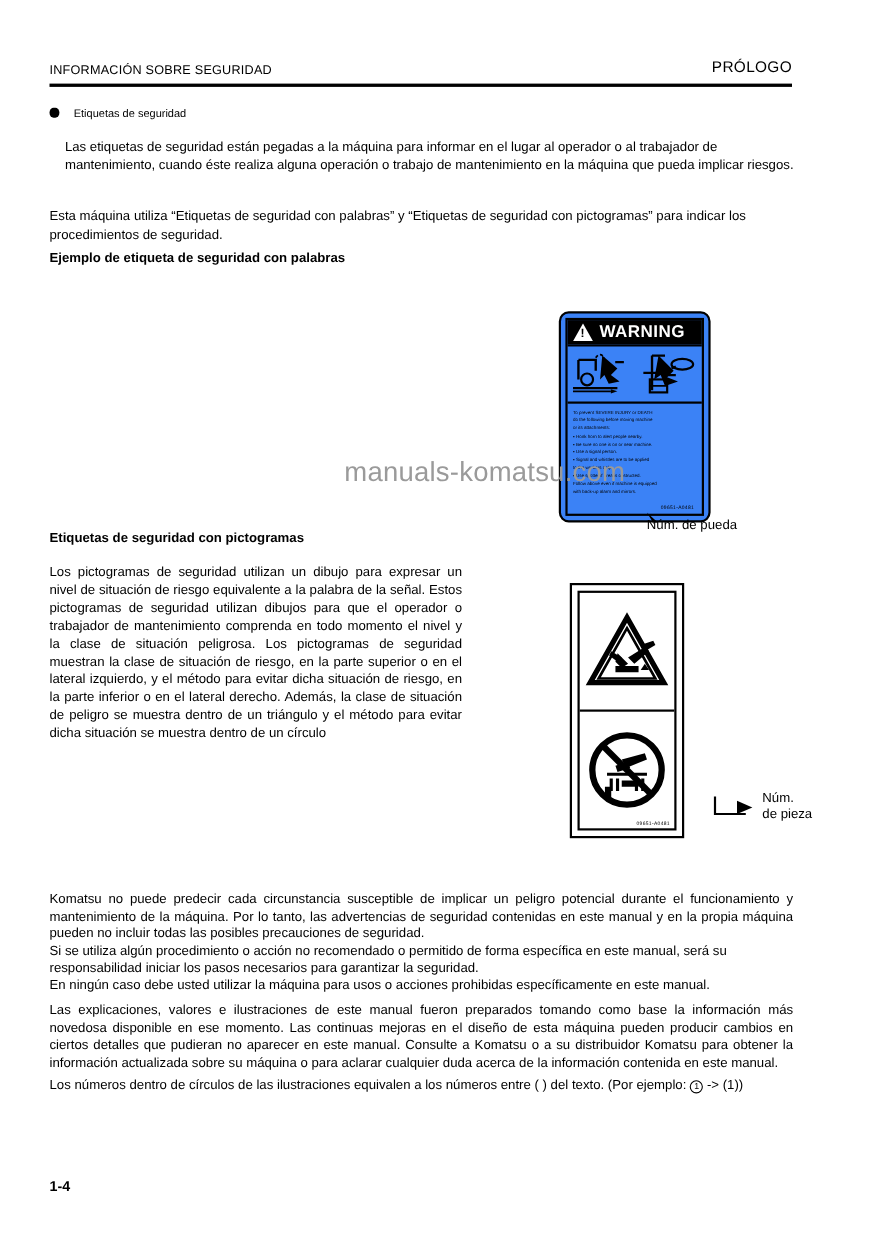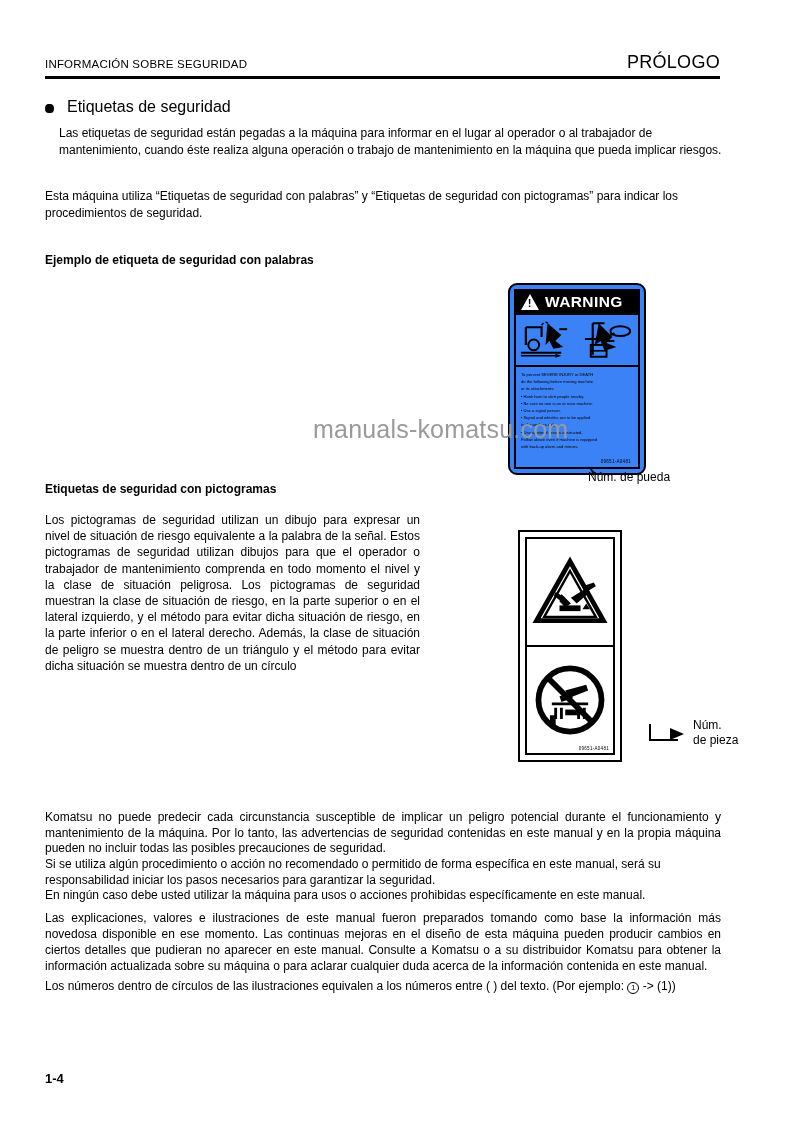--- a/index.html
+++ b/index.html
@@ -32,39 +32,39 @@
     left: 0;
     top: 3px;
     font-size: 11.5px;
     letter-spacing: 0.2px;
     white-space: nowrap;
   }
   .header-right {
     position: absolute;
     right: 0;
     top: -3px;
-    font-size: 18px;
+    font-size: 14px;
     letter-spacing: 0.3px;
     white-space: nowrap;
   }
   .header-rule {
     position: absolute;
     left: 0;
     top: 21px;
     width: 675px;
     height: 2.5px;
     background: #000;
   }
 
   
   .bullet-head {
     position: absolute;
     left: 45px;
     top: 98px;
-    font-size: 16px;
+    font-size: 10px;
     white-space: nowrap;
   }
   .bullet-glyph {
     display: inline-block;
     width: 9px;
     height: 9px;
     background: #000;
     border-radius: 45% 45% 45% 45% / 55% 55% 55% 55%;
     vertical-align: -1px;
     margin-right: 13px;
@@ -78,21 +78,20 @@
   }
   .p1 { left: 59px; top: 125px;  width: 676px; }
   .p2 { left: 45px; top: 188px;  width: 676px; }
   .heading-bold {
     position: absolute;
     left: 45px;
     top: 227px;
     font-size: 12px;
     font-weight: bold;
     white-space: nowrap;
-    margin-top: 26px;
   }
   .heading-bold2 {
     position: absolute;
     left: 45px;
     top: 482px;
     font-size: 12px;
     font-weight: bold;
     white-space: nowrap;
   }
   .p-picto {

